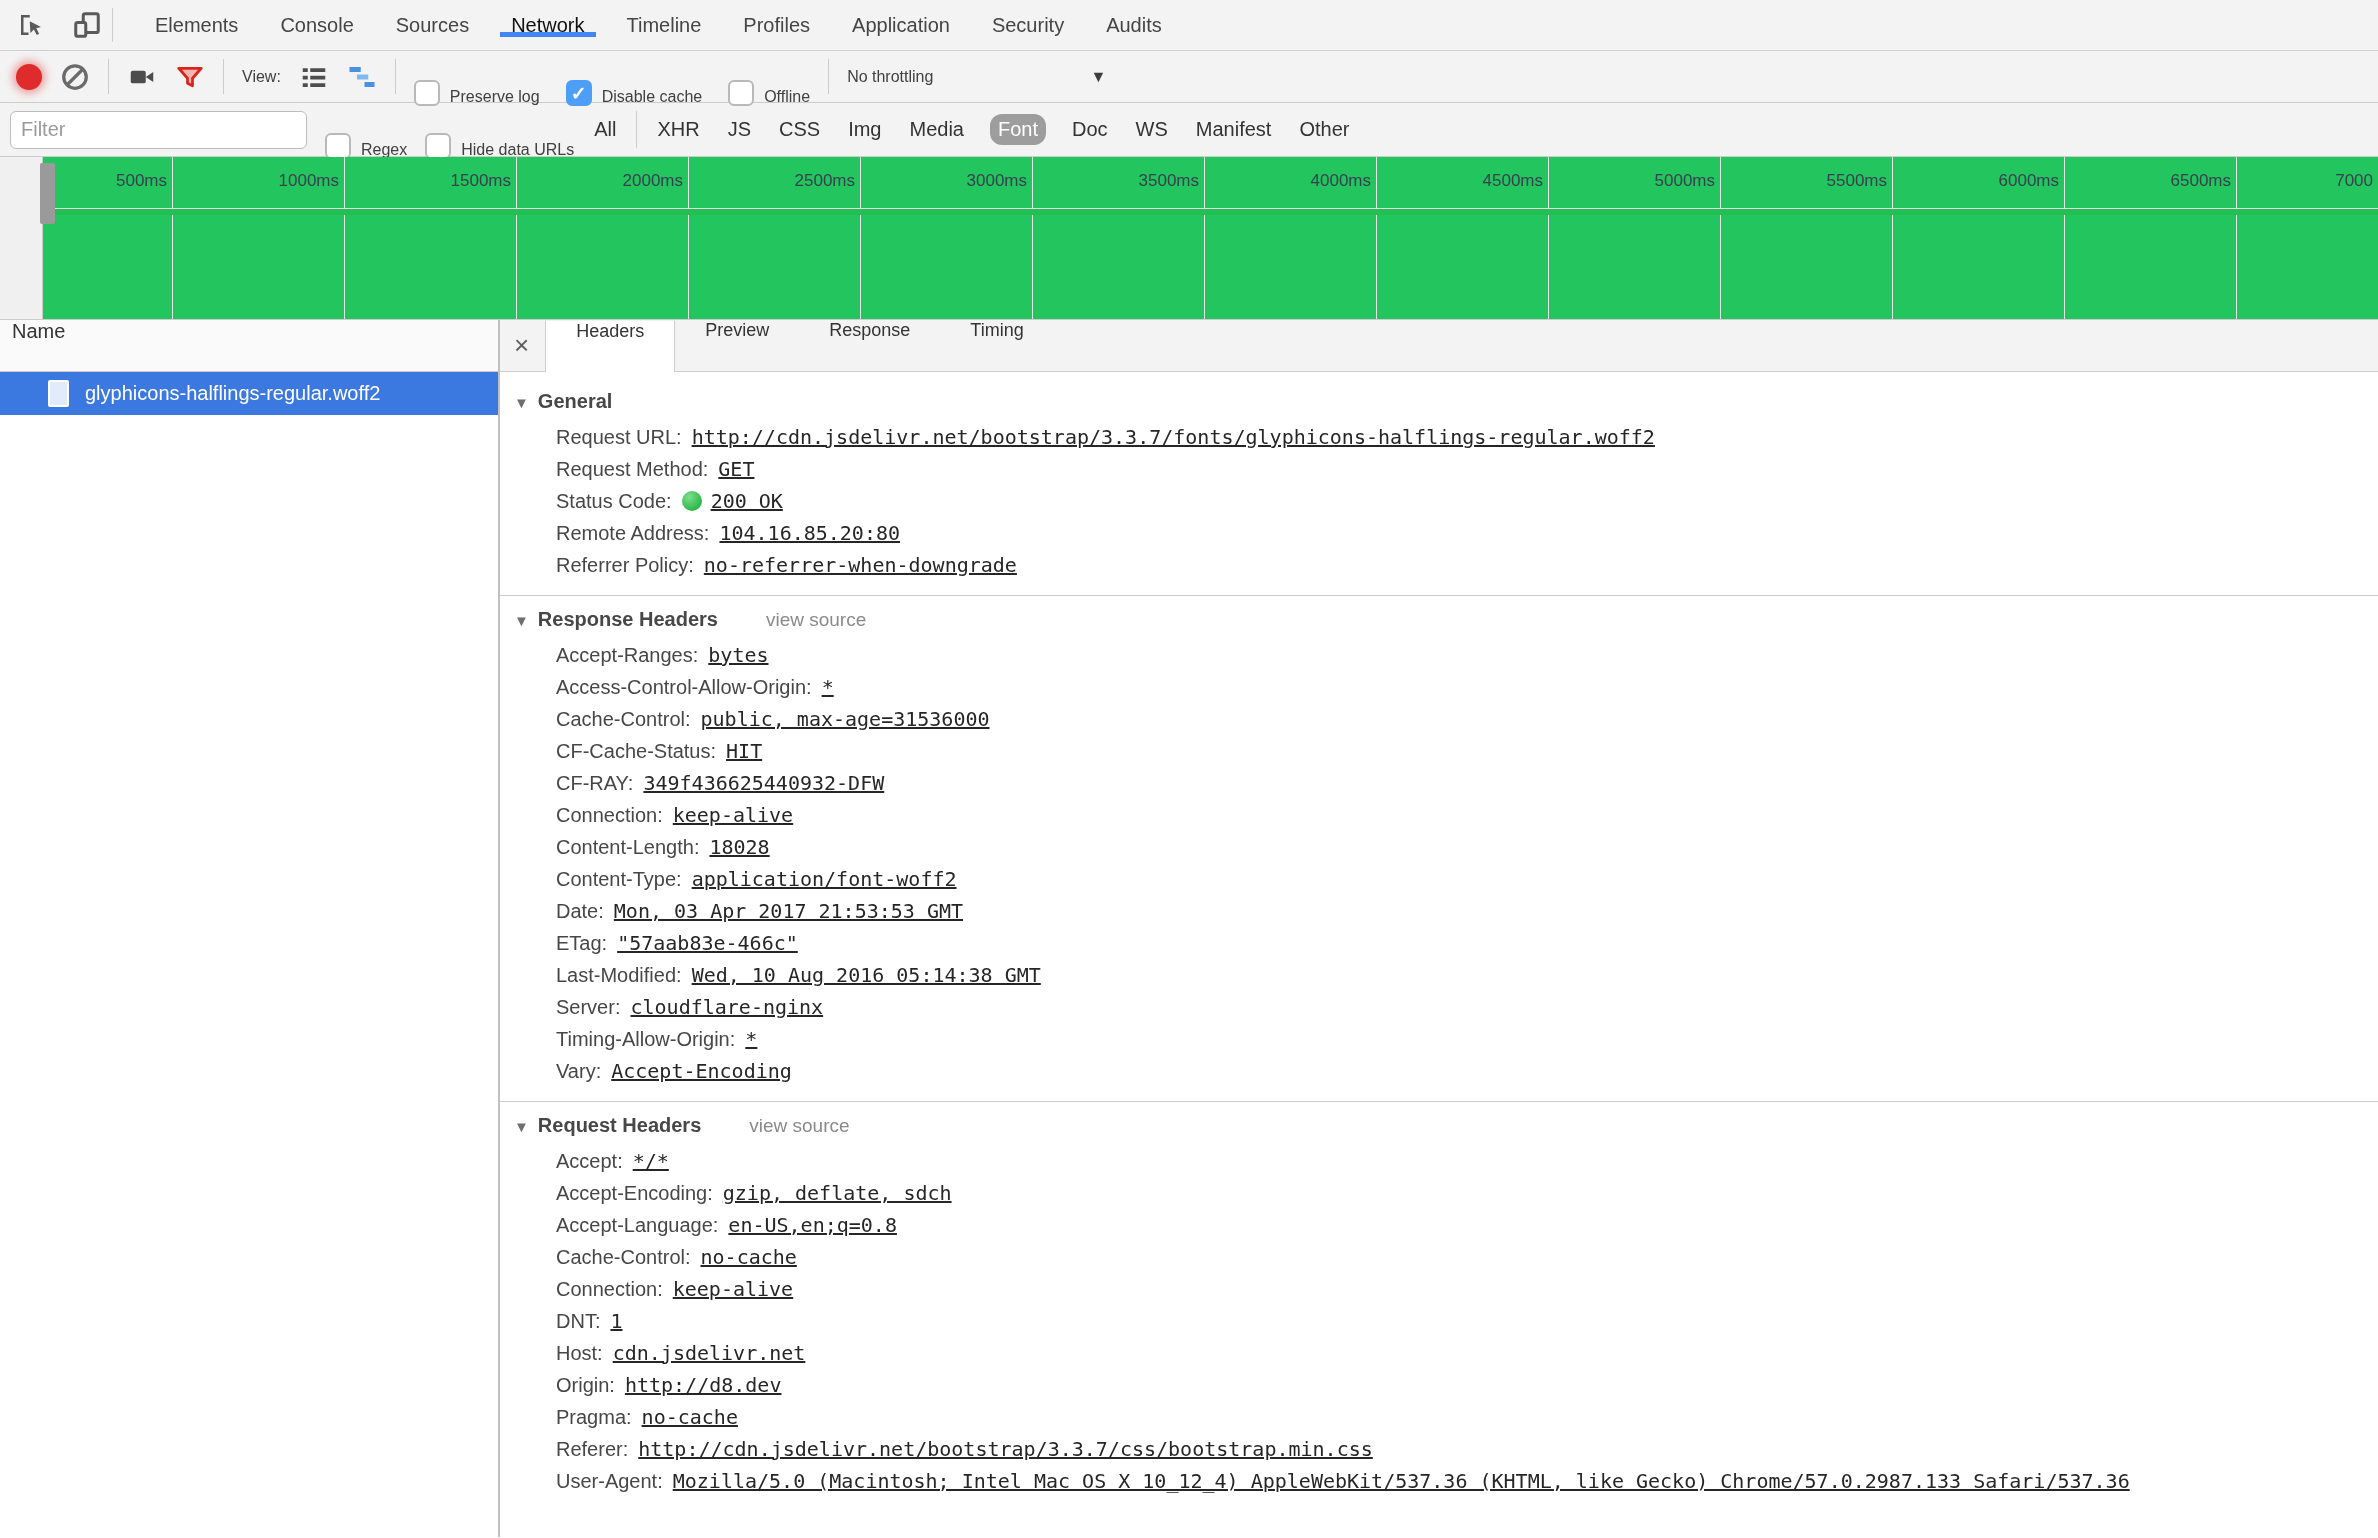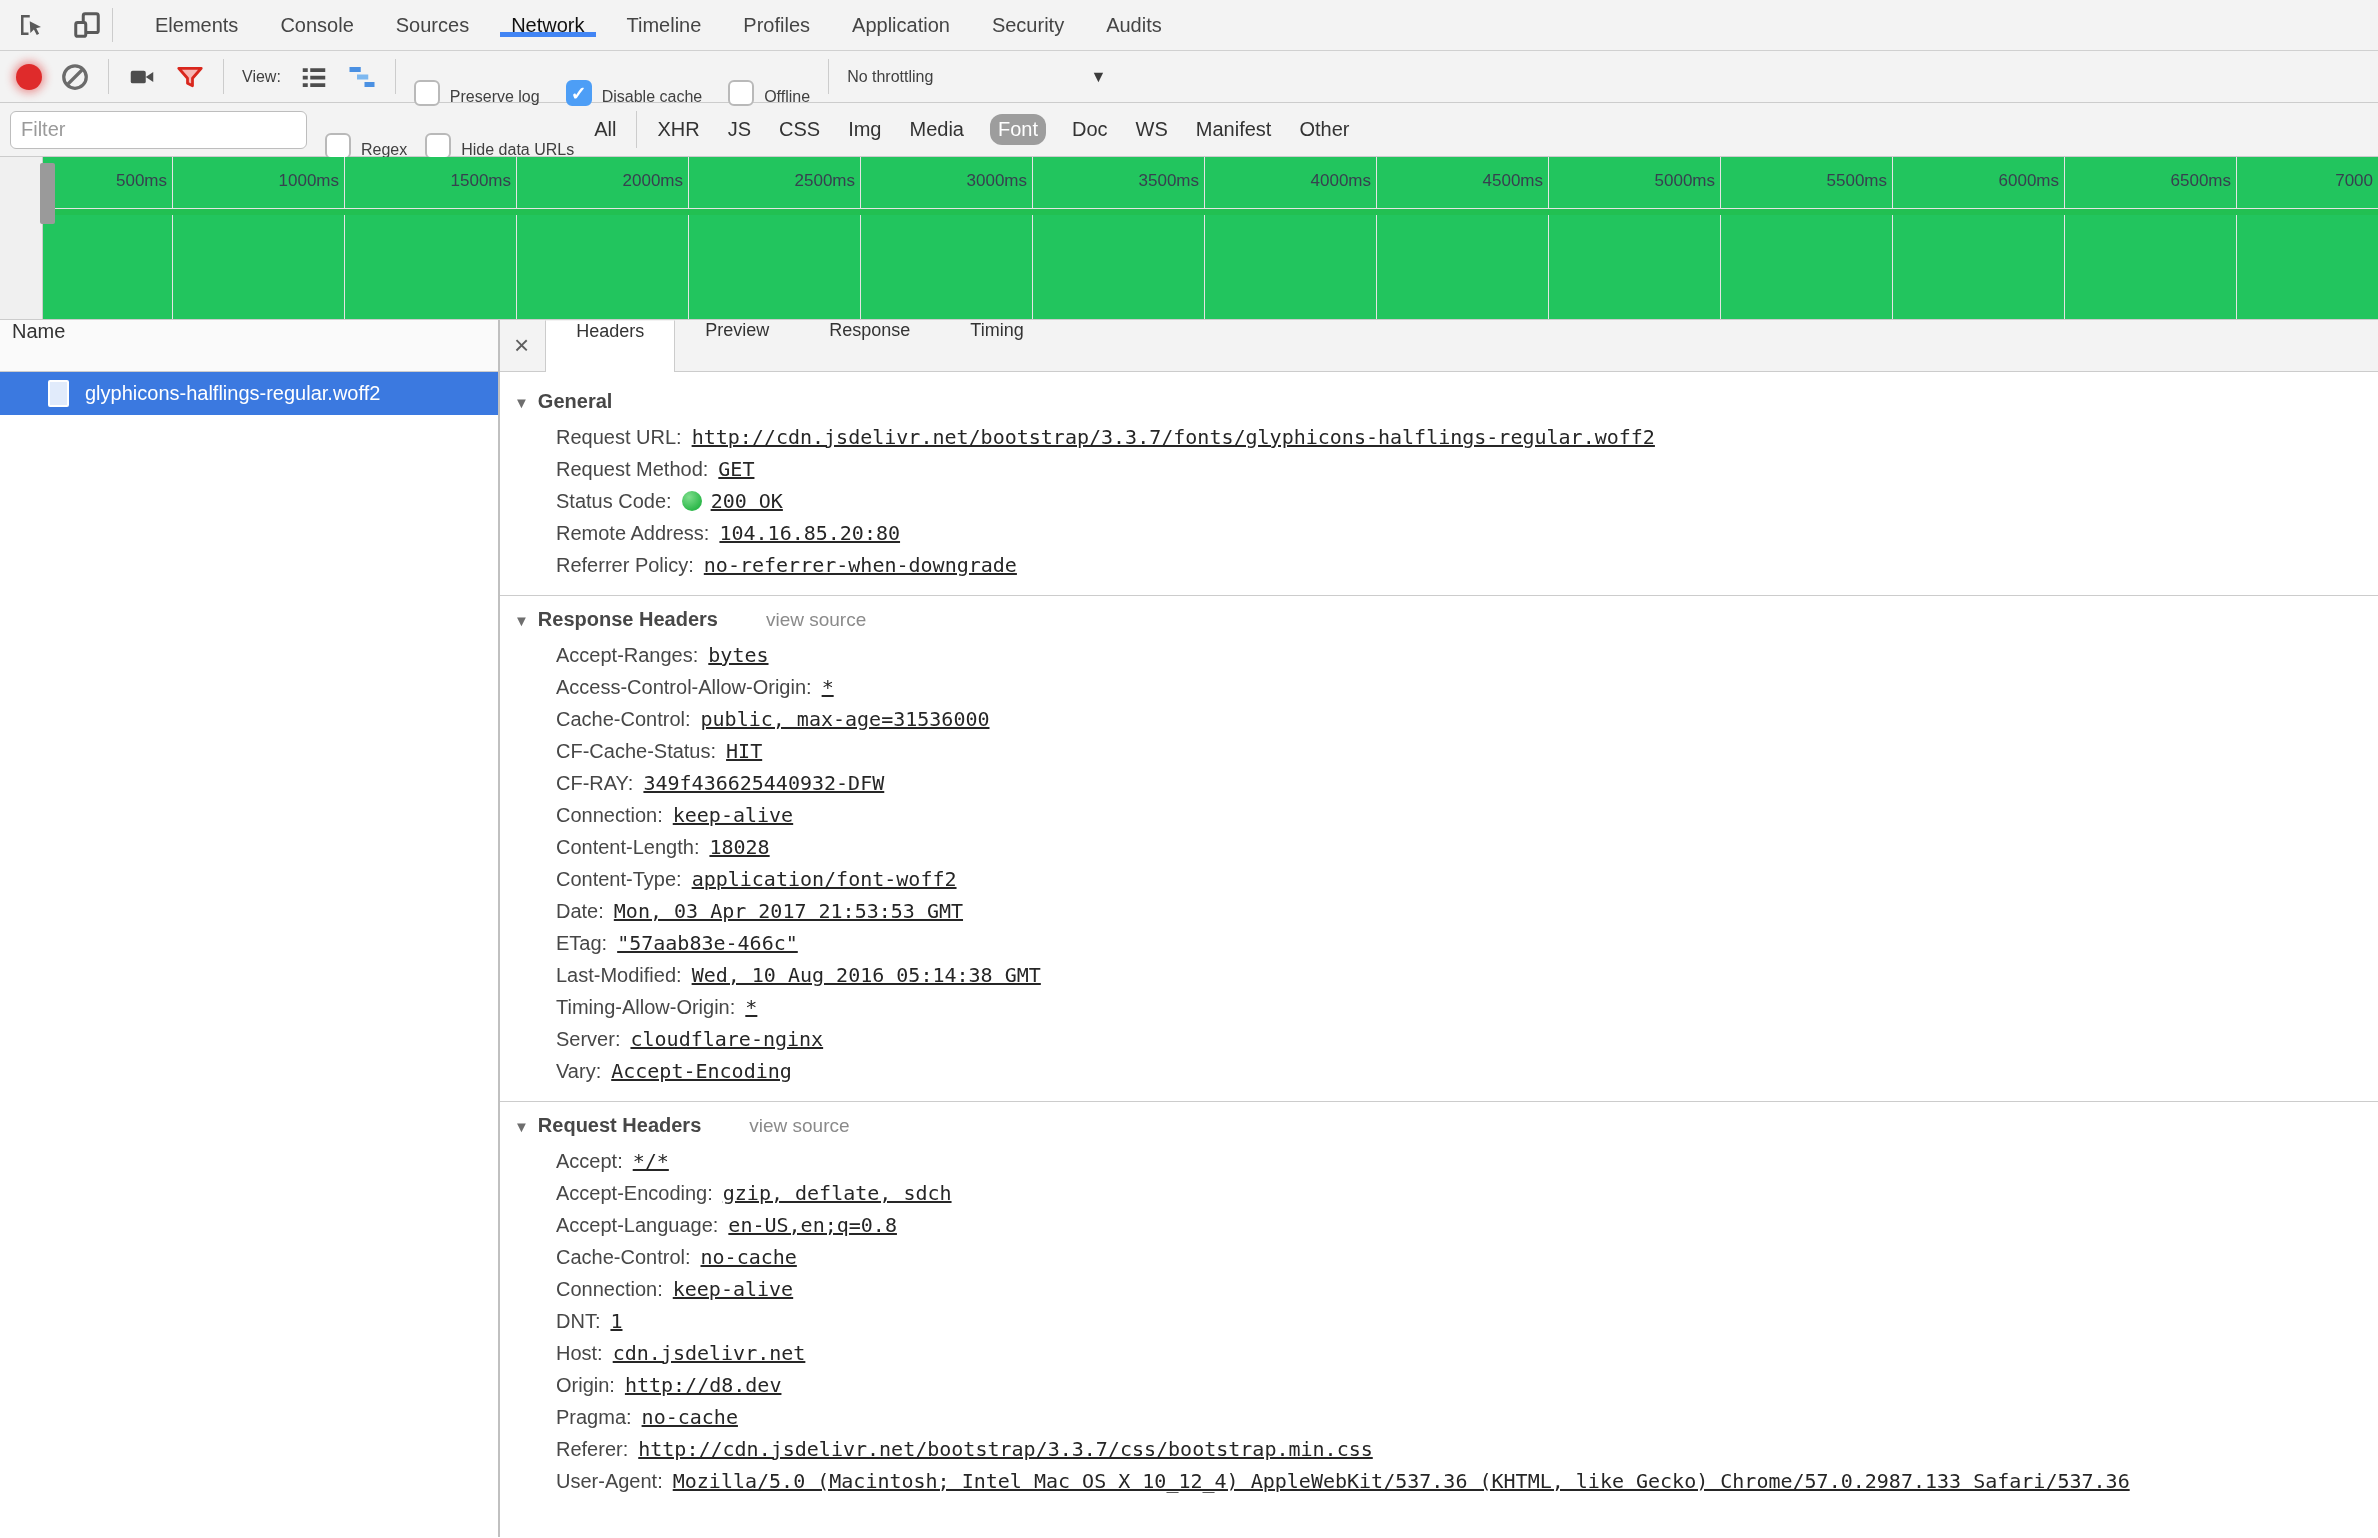--- a/index.html
+++ b/index.html
@@ -409,24 +409,24 @@
             <div class="hrow">
             <span class="hname">Date:</span><span class="hval">Mon, 03 Apr 2017 21:53:53 GMT</span>
           </div>
             <div class="hrow">
             <span class="hname">ETag:</span><span class="hval">"57aab83e-466c"</span>
           </div>
             <div class="hrow">
             <span class="hname">Last-Modified:</span><span class="hval">Wed, 10 Aug 2016 05:14:38 GMT</span>
           </div>
             <div class="hrow">
+            <span class="hname">Server:</span><span class="hval">cloudflare-nginx</span>
+          </div>
+            <div class="hrow">
             <span class="hname">Timing-Allow-Origin:</span><span class="hval">*</span>
-          </div>
-            <div class="hrow">
-            <span class="hname">Server:</span><span class="hval">cloudflare-nginx</span>
           </div>
             <div class="hrow">
             <span class="hname">Vary:</span><span class="hval">Accept-Encoding</span>
           </div>
           </div>
 
         <div class="section-divider"></div>
 
         <div class="section-title-row">
           <span class="disclosure">▼</span>

